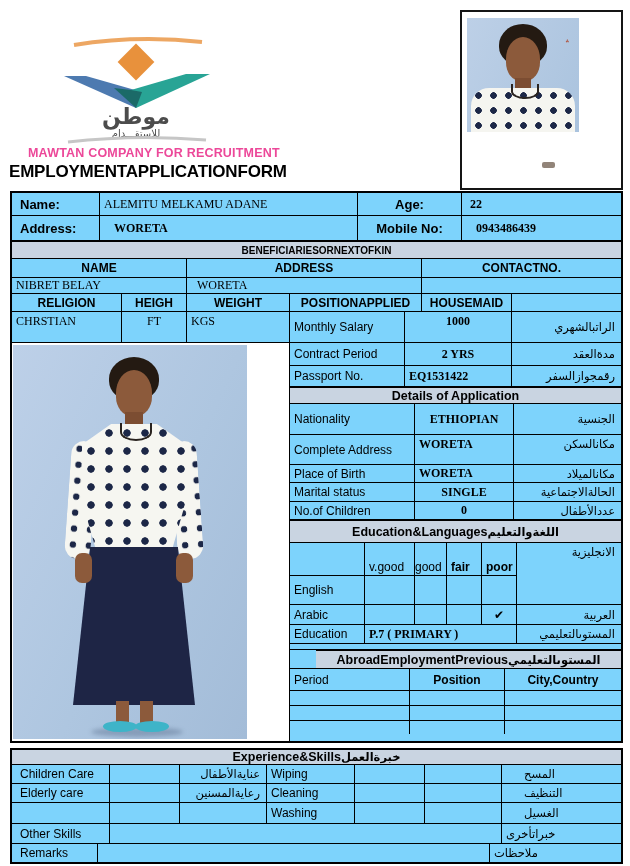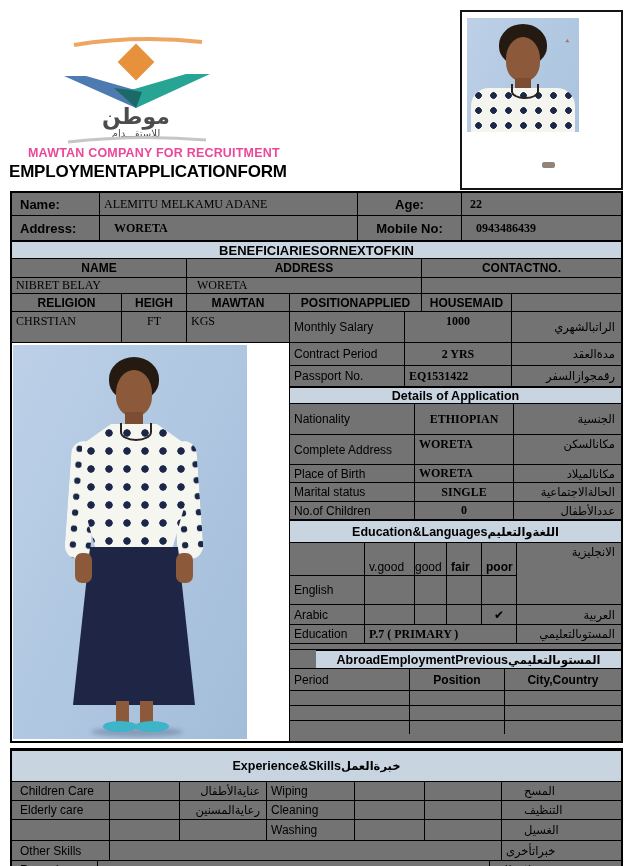--- a/index.html
+++ b/index.html
@@ -21,21 +21,21 @@
   .pp .face{position:absolute;left:39px;top:19px;width:34px;height:44px;background:#8c5a3b;border-radius:50% 50% 42% 42%;}
   .pp .neck{position:absolute;left:48px;top:60px;width:16px;height:12px;background:#7c4d32;}
   .pp .shirt{position:absolute;left:4px;top:70px;width:104px;height:44px;background:#f5f5f0;border-radius:18px 18px 0 0;
              background-image:radial-gradient(circle,#1c2747 3px,transparent 3.6px);background-size:15px 15px;}
   .pp .necklace{position:absolute;left:44px;top:66px;width:24px;height:13px;border:2px solid #2a2420;border-top:none;border-radius:0 0 50% 50%;}
   .smudge{position:absolute;left:80px;top:150px;width:13px;height:6px;background:#6d5b4c;opacity:.75;border-radius:2px;}
   .redmark{position:absolute;left:98px;top:22px;width:8px;height:7px;color:#b0543f;font-size:8px;line-height:7px;}
 
   
   #form{left:10px;top:191px;width:613px;}
-  .frow{display:flex;box-sizing:border-box;border-left:2px solid #000;border-right:2px solid #000;border-bottom:1px solid #000;background:#737373;}
+  .frow{display:flex;box-sizing:border-box;border-left:2px solid #000;border-right:2px solid #000;border-bottom:1px solid #000;background:#7dd3fc;}
   .frow.first{border-top:2px solid #000;}
   .frow.thickb{border-bottom:2px solid #000;}
   .cell{box-sizing:border-box;border-right:1px solid #000;display:flex;align-items:center;overflow:hidden;white-space:nowrap;}
   .cell:last-child{border-right:none;}
   .nob{border-right:none;}
   .cc{justify-content:center;}
   .pad{padding-left:8px;}
   .pad4{padding-left:4px;}
   .lblb{font-weight:bold;font-size:13px;}
   .lbl{font-size:12px;}
@@ -124,37 +124,37 @@
   </div>
 
   <div class="frow" style="height:25px;">
     <div class="cell lblb pad" style="width:88px;">Address:</div>
     <div class="cell serifb" style="width:258px;padding-left:14px;">WORETA</div>
     <div class="cell lblb cc" style="width:104px;">Mobile No:</div>
     <div class="cell serifb" style="flex:1;padding-left:14px;">0943486439</div>
   </div>
 
   <div class="frow" style="height:18px;">
-    <div class="cell hdr nob" style="flex:1;font-size:13px;">BENEFICIARIESORNEXTOFKIN</div>
+    <div class="cell hdr nob" style="flex:1;font-size:10px;">BENEFICIARIESORNEXTOFKIN</div>
   </div>
   <div class="frow" style="height:19px;">
     <div class="cell colh" style="width:175px;">NAME</div>
     <div class="cell colh" style="width:235px;">ADDRESS</div>
     <div class="cell colh" style="flex:1;">CONTACTNO.</div>
   </div>
   <div class="frow" style="height:16px;">
     <div class="cell serif pad4" style="width:175px;">NIBRET BELAY</div>
     <div class="cell serif" style="width:235px;padding-left:10px;">WORETA</div>
     <div class="cell serif" style="flex:1;"></div>
   </div>
 
   <div class="frow" style="height:18px;">
     <div class="cell colh" style="width:110px;">RELIGION</div>
     <div class="cell colh" style="width:65px;">HEIGH</div>
-    <div class="cell colh" style="width:103px;">MAWTAN</div>
+    <div class="cell colh" style="width:103px;">WEIGHT</div>
     <div class="cell colh" style="width:132px;">POSITIONAPPLIED</div>
     <div class="cell colh" style="width:90px;">HOUSEMAID</div>
     <div class="cell" style="flex:1;"></div>
   </div>
 
   <div class="frow" style="height:31px;">
     <div class="cell serif pad4" style="width:110px;align-items:flex-start;padding-top:2px;">CHRSTIAN</div>
     <div class="cell serif cc" style="width:65px;align-items:flex-start;padding-top:2px;justify-content:center;">FT</div>
     <div class="cell serif pad4" style="width:103px;align-items:flex-start;padding-top:2px;">KGS</div>
     <div class="cell lbl pad4" style="width:115px;">Monthly Salary</div>
@@ -286,21 +286,21 @@
       <div class="srow" style="height:13px;border-bottom:none;">
         <div class="cell" style="width:120px;"></div>
         <div class="cell" style="width:95px;"></div>
         <div class="cell" style="flex:1;"></div>
       </div>
     </div>
   </div>
 
   <div class="gaprow"></div>
 
-  <div class="frow first" style="height:34px;">
+  <div class="frow first" style="height:17px;align-items:flex-end;">
     <div class="cell hdr nob" style="flex:1;">
       <span>Experience&amp;Skills</span>
         <span style="font-size:11.5px;">خبرةالعمل</span>
     </div>
   </div>
 
   <div class="frow" style="height:19px;">
     <div class="cell lbl pad" style="width:98px;">Children Care</div>
     <div class="cell" style="width:70px;"></div>
     <div class="cell ar" style="width:87px;">عنايةالأطفال</div>

